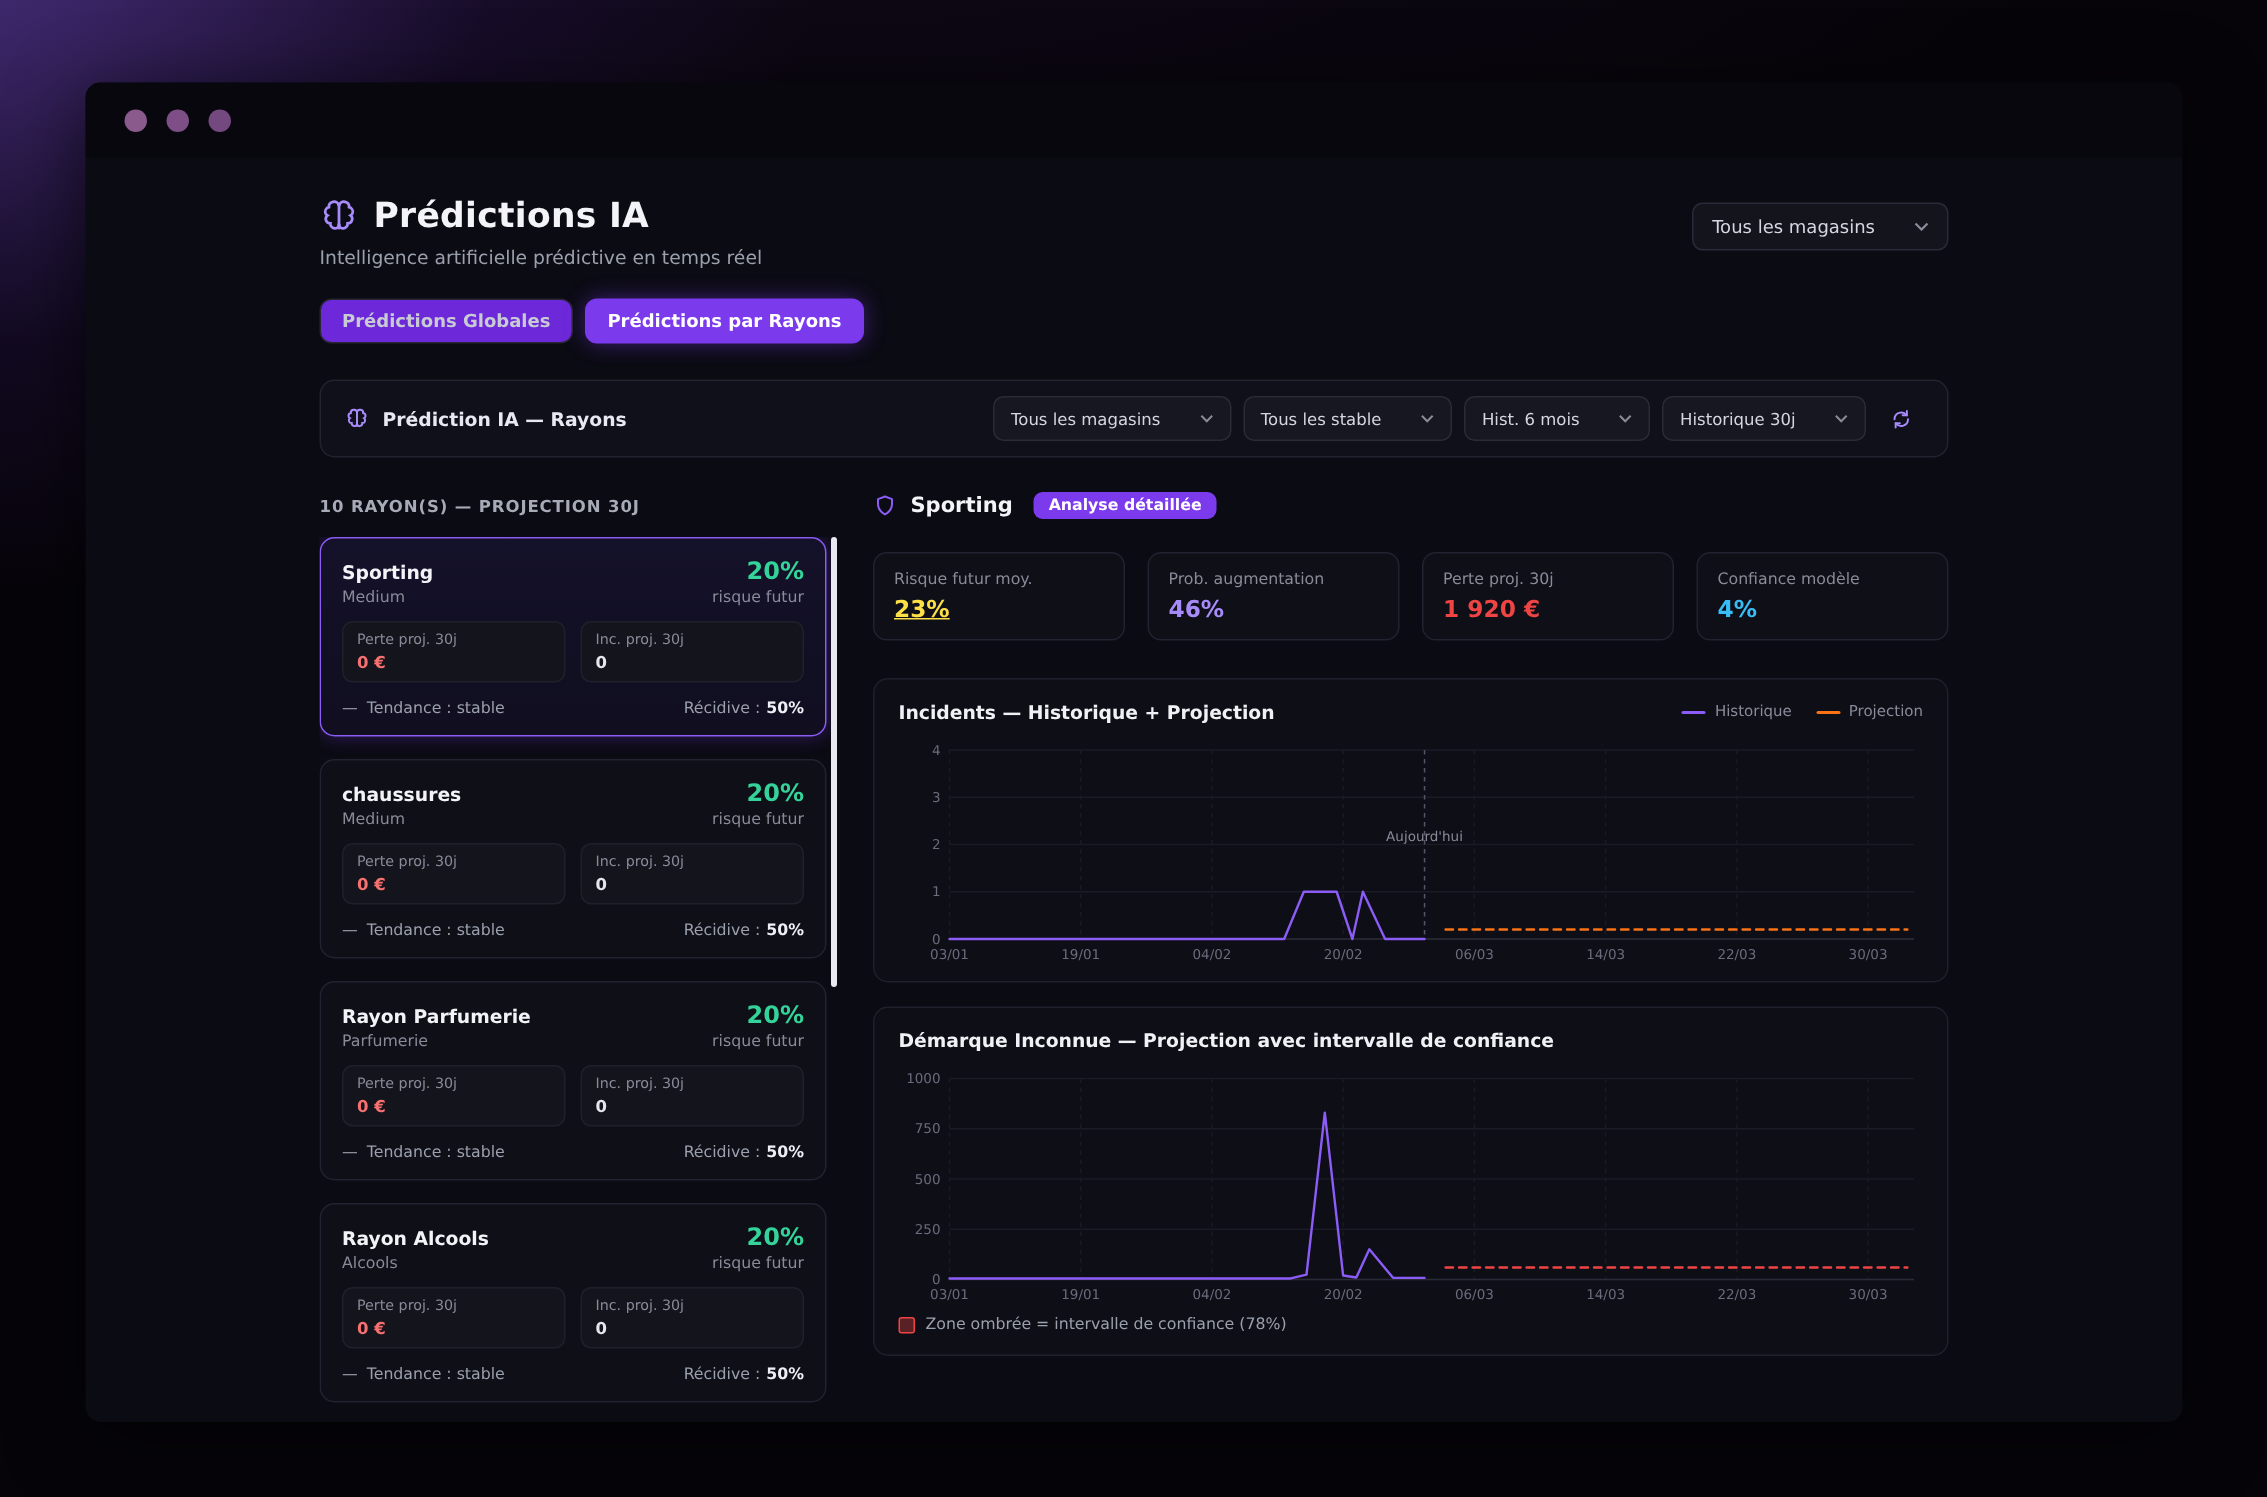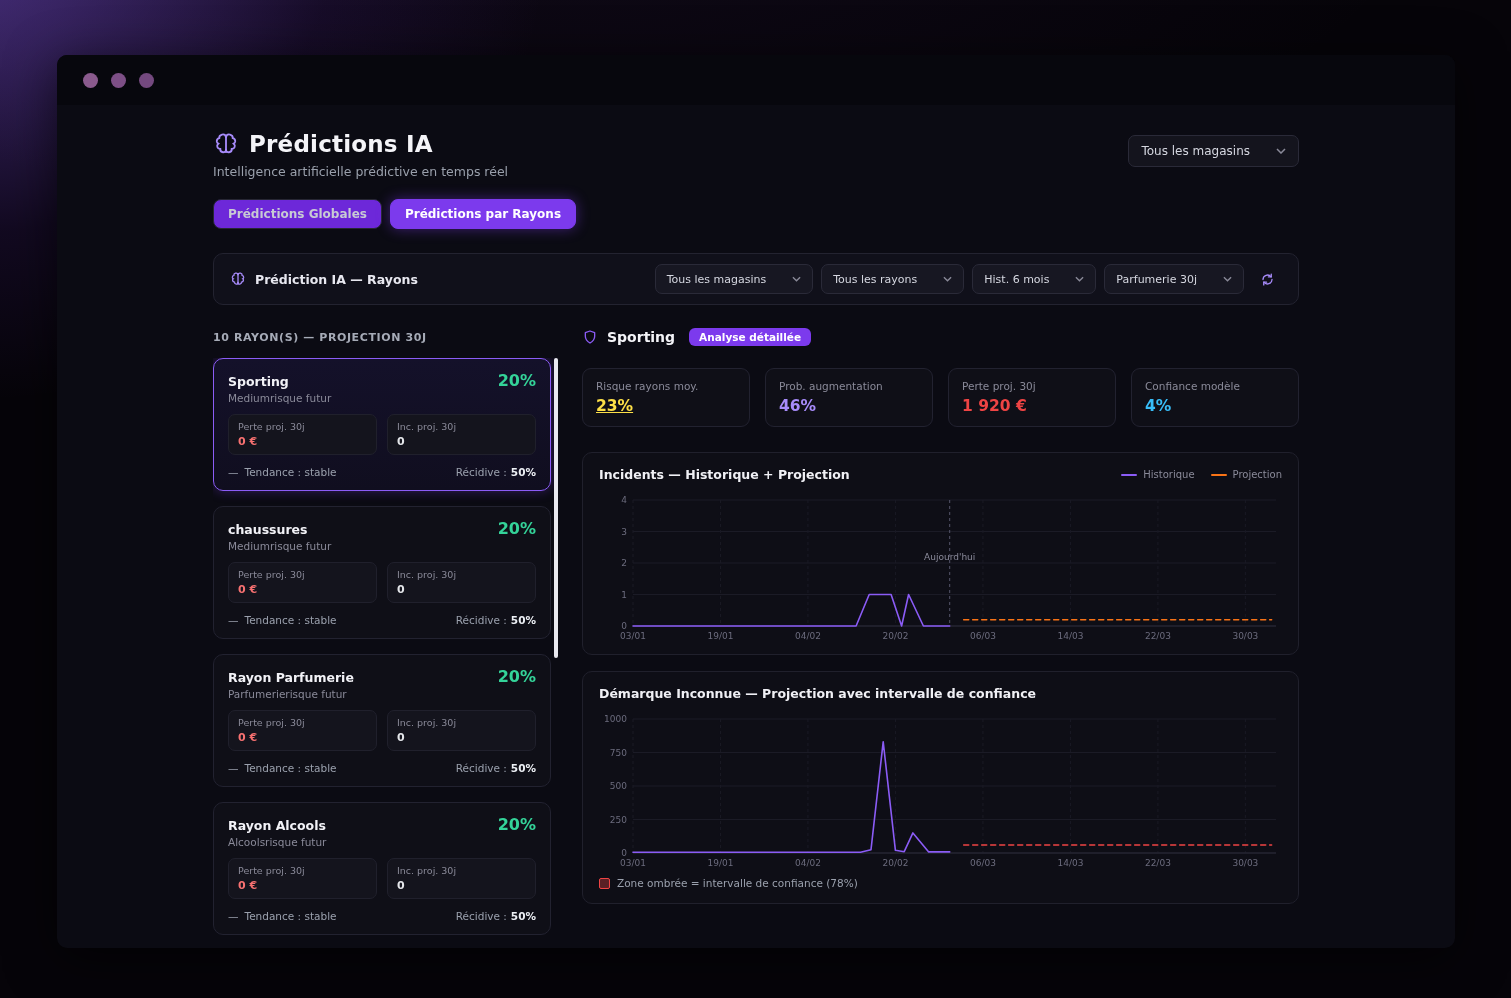--- a/index.html
+++ b/index.html
@@ -71,21 +71,21 @@
   .rayon-card{
     background:#0f0f17;border:1px solid #222230;border-radius:10px;padding:12px 14px;cursor:pointer;
   }
   .rayon-card.selected{
     border-color:#8b5cf6;background:linear-gradient(180deg,#14112a,#100e1f);
     box-shadow:0 0 12px rgba(124,58,237,.35);
   }
   .rc-top{display:flex;justify-content:space-between;align-items:baseline}
   .rc-name{font-size:12.5px;font-weight:bold;color:#f2f2f7}
   .rc-risk{font-size:16px;font-weight:bold;color:#34d399}
-  .rc-sub{display:flex;margin-top:2px;font-size:10.5px;color:#8a8a99}
+  .rc-sub{display:flex;justify-content:space-between;margin-top:2px;font-size:10.5px;color:#8a8a99}
   .rc-boxes{display:flex;gap:10px;margin-top:10px}
   .rc-box{flex:1;background:#14141d;border:1px solid #20202c;border-radius:7px;padding:6px 9px}
   .rc-box-label{font-size:9.5px;color:#8a8a99}
   .rc-box-value{font-size:11px;font-weight:bold;color:#e5e7eb;margin-top:3px}
   .rc-box-value.red{color:#f87171}
   .rc-bottom{display:flex;justify-content:space-between;margin-top:11px;font-size:10.5px;color:#9aa0ad}
   .rc-trend{display:flex;gap:6px;align-items:center}
   .rc-recidive .val{font-weight:bold;color:#eceff4;margin-left:4px}
 
   
@@ -175,39 +175,39 @@
               <div class="select select-chip">
                 <span>Tous les magasins</span>
                 <span class="icon">
                   <svg width="9" height="6" viewBox="0 0 10 6" fill="none" stroke="#8a8a99" stroke-width="1.5">
                     <path d="M1 1l4 4 4-4"></path>
                   </svg>
                 </span>
               </div>
 
               <div class="select select-chip">
-                <span>Tous les rayons</span>
+                <span>Tous les stable</span>
                 <span class="icon">
                   <svg width="9" height="6" viewBox="0 0 10 6" fill="none" stroke="#8a8a99" stroke-width="1.5">
                     <path d="M1 1l4 4 4-4"></path>
                   </svg>
                 </span>
               </div>
 
               <div class="select select-chip">
                 <span>Hist. 6 mois</span>
                 <span class="icon">
                   <svg width="9" height="6" viewBox="0 0 10 6" fill="none" stroke="#8a8a99" stroke-width="1.5">
                     <path d="M1 1l4 4 4-4"></path>
                   </svg>
                 </span>
               </div>
 
               <div class="select select-chip">
-                <span>Parfumerie 30j</span>
+                <span>Historique 30j</span>
                 <span class="icon">
                   <svg width="9" height="6" viewBox="0 0 10 6" fill="none" stroke="#8a8a99" stroke-width="1.5">
                     <path d="M1 1l4 4 4-4"></path>
                   </svg>
                 </span>
               </div>
             </div>
           <div class="refresh-btn">
             <span class="icon">
               <svg width="15" height="15" viewBox="0 0 16 16" fill="none" stroke="#a78bfa" stroke-width="1.4" stroke-linecap="round">
@@ -359,21 +359,21 @@
                 <path d="M12 3l7 2.6v5.2c0 4.6-3 7.9-7 10.2-4-2.3-7-5.6-7-10.2V5.6z"></path>
               </svg>
             </span>
             <span class="detail-title">Sporting</span>
             <span class="badge">Analyse détaillée</span>
           </div>
 
           <div class="stats">
 
               <div class="stat-card">
-                <div class="stat-label">Risque rayons moy.</div>
+                <div class="stat-label">Risque futur moy.</div>
                 <div class="stat-value" style="color: #fde047; text-decoration: underline;">23%</div>
               </div>
 
               <div class="stat-card">
                 <div class="stat-label">Prob. augmentation</div>
                 <div class="stat-value" style="color: rgb(167, 139, 250);">46%</div>
               </div>
 
               <div class="stat-card">
                 <div class="stat-label">Perte proj. 30j</div>

